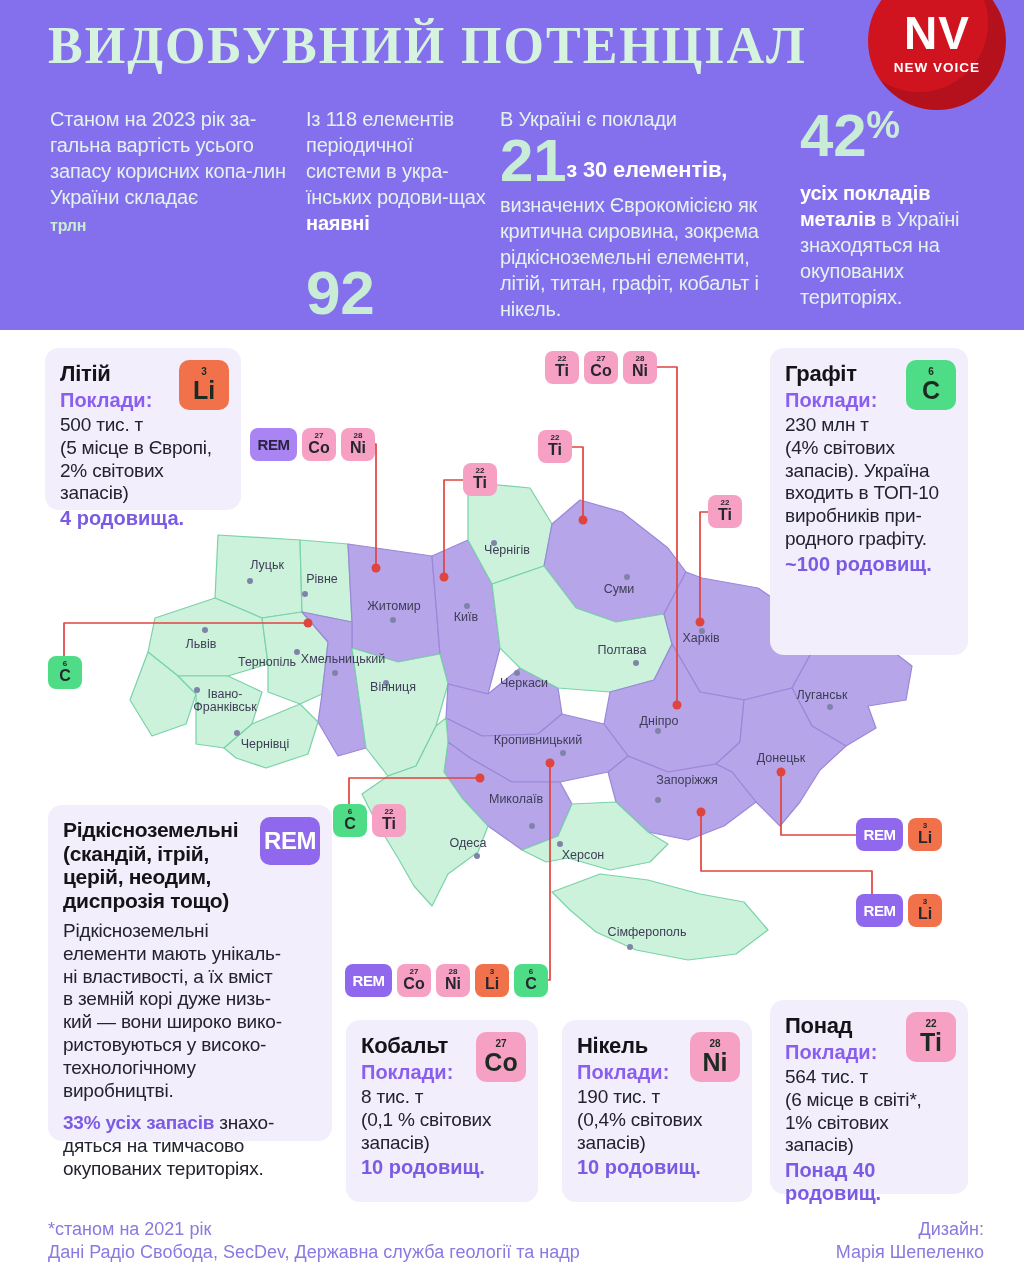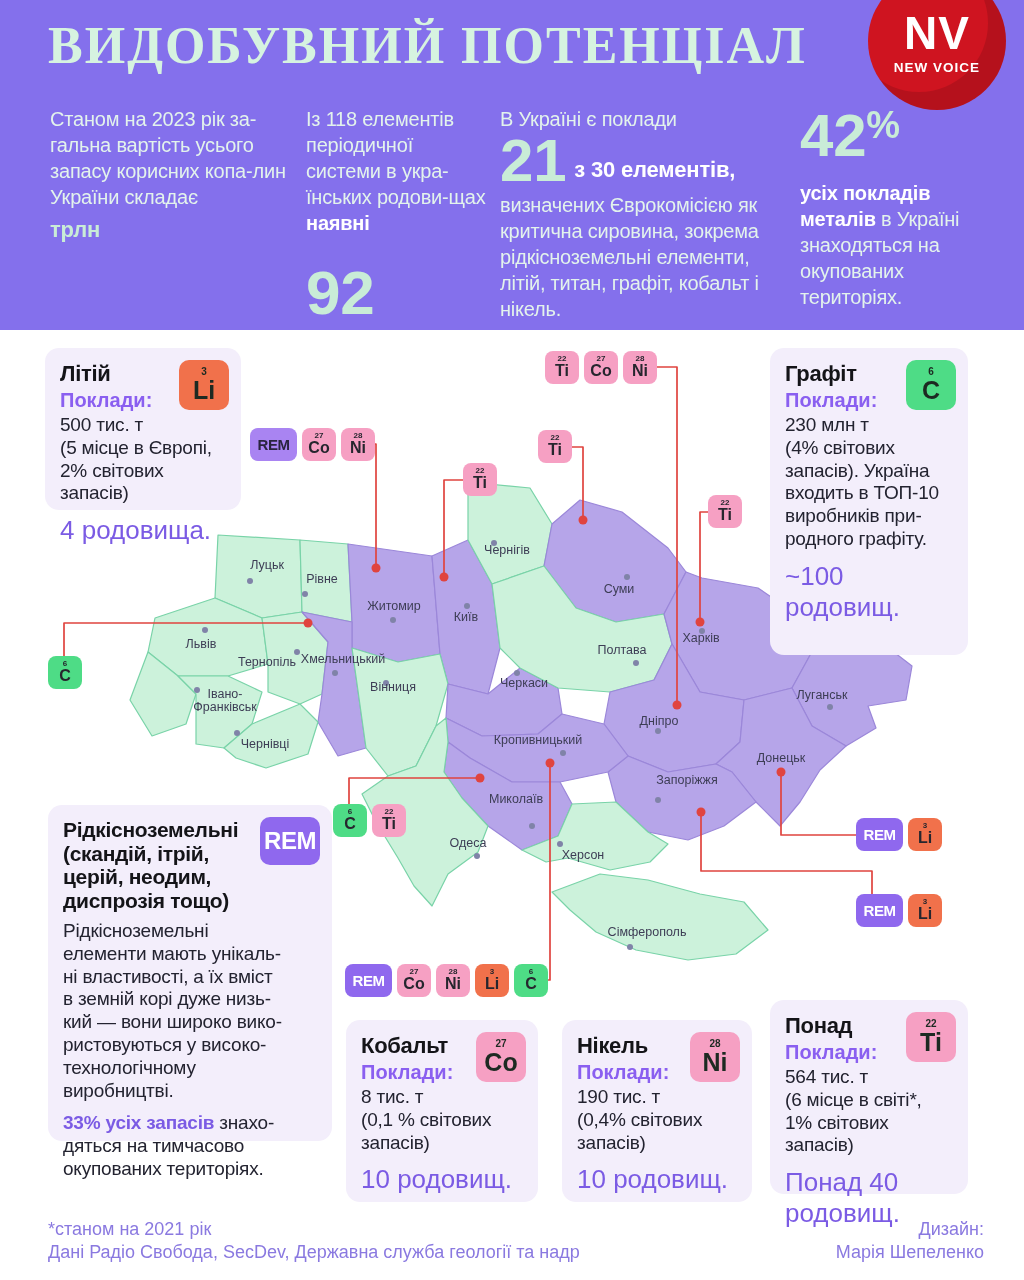--- a/index.html
+++ b/index.html
@@ -14,25 +14,25 @@
       background:#cf1420;box-shadow:inset -18px -18px 0 rgba(0,0,0,0.12);}
   .nv .nv-big{position:absolute;left:0;right:0;top:34px;text-align:center;color:#fff;
       font-weight:bold;font-size:46px;letter-spacing:1px;}
   .nv .nv-small{position:absolute;left:0;right:0;top:88px;text-align:center;color:#fff;
       font-weight:bold;font-size:13.5px;letter-spacing:1px;}
   .hcol{position:absolute;color:#e3f3ec;font-size:20px;line-height:1.3;letter-spacing:-0.2px;}
   .hcol b{color:#ffffff;}
   .bignum{color:#c9ecd7;font-weight:bold;}
   .c1{left:50px;top:106px;width:252px;}
   .c1 .bignum{display:block;font-size:56px;margin-top:14px;line-height:1;}
-  .c1 .unit{display:block;color:#c9ecd7;font-weight:bold;font-size:22px;margin-top:6px;}
+  .c1 .unit{display:block;color:#c9ecd7;font-weight:bold;font-size:16px;margin-top:6px;}
   .c2{left:306px;top:106px;width:180px;}
   .c2 .bignum{display:block;font-size:62px;margin-top:26px;line-height:1;}
   .c3{left:500px;top:106px;width:272px;}
-  .row21{display:flex;align-items:flex-end;gap:8px;margin:2px 0 4px 0;}
+  .row21{display:flex;align-items:flex-end;margin:2px 0 4px 0;}
   .row21 .bignum{font-size:60px;line-height:0.9;}
   .row21 b{font-size:22px;line-height:1.1;padding-bottom:6px;}
   .c4{left:800px;top:106px;width:196px;}
   .c4 .bignum{display:block;font-size:60px;line-height:1;margin-bottom:14px;}
   .c4 .pct{font-size:38px;vertical-align:18px;}
 
   
   svg.mapsvg{position:absolute;left:0;top:0;width:1024px;height:1280px;z-index:1;}
   .rg{fill:#ccf2db;stroke:#79d3a8;stroke-width:1.2;stroke-linejoin:round;}
   .rp{fill:#b6a5e9;stroke:#9b87d9;stroke-width:1.2;stroke-linejoin:round;}
@@ -56,21 +56,21 @@
   .green{background:#4edc86;}
   .purple{background:#8f68ee;color:#ffffff;}
   .purple-light{background:#a984f2;color:#2a2440;}
 
   
   .card{position:absolute;background:#f3eefb;border-radius:14px;padding:13px 15px;
         z-index:4;box-sizing:border-box;color:#232330;}
   .card h3{margin:0 0 2px 0;font-size:22px;color:#141418;letter-spacing:-0.3px;}
   .card .lbl{font-weight:bold;font-size:20px;color:#8a5ff0;margin:2px 0;}
   .card .body{font-size:19px;line-height:1.2;white-space:pre-line;letter-spacing:-0.2px;}
-  .card .foot{font-weight:normal;font-size:26px;color:#7b5be4;margin-top:10px;white-space:pre-line;}
+  .card .foot{font-weight:bold;font-size:20px;color:#7b5be4;margin-top:2px;white-space:pre-line;}
   .badge{position:absolute;right:12px;top:12px;width:50px;height:50px;border-radius:10px;
          display:flex;flex-direction:column;align-items:center;justify-content:center;
          font-weight:bold;color:#1d2a22;}
   .badge .num{font-size:10px;line-height:1;}
   .badge .sym{font-size:25px;line-height:1.05;}
   .badge.rem-badge{width:60px;height:48px;background:#8f68ee;color:#fff;font-size:24px;
          letter-spacing:-0.5px;}
   .card .titlelines{white-space:pre-line;font-weight:bold;font-size:21px;line-height:1.12;
          color:#141418;max-width:190px;letter-spacing:-0.3px;}
   .remfoot{font-size:19px;line-height:1.2;white-space:pre-line;margin-top:10px;letter-spacing:-0.2px;}

